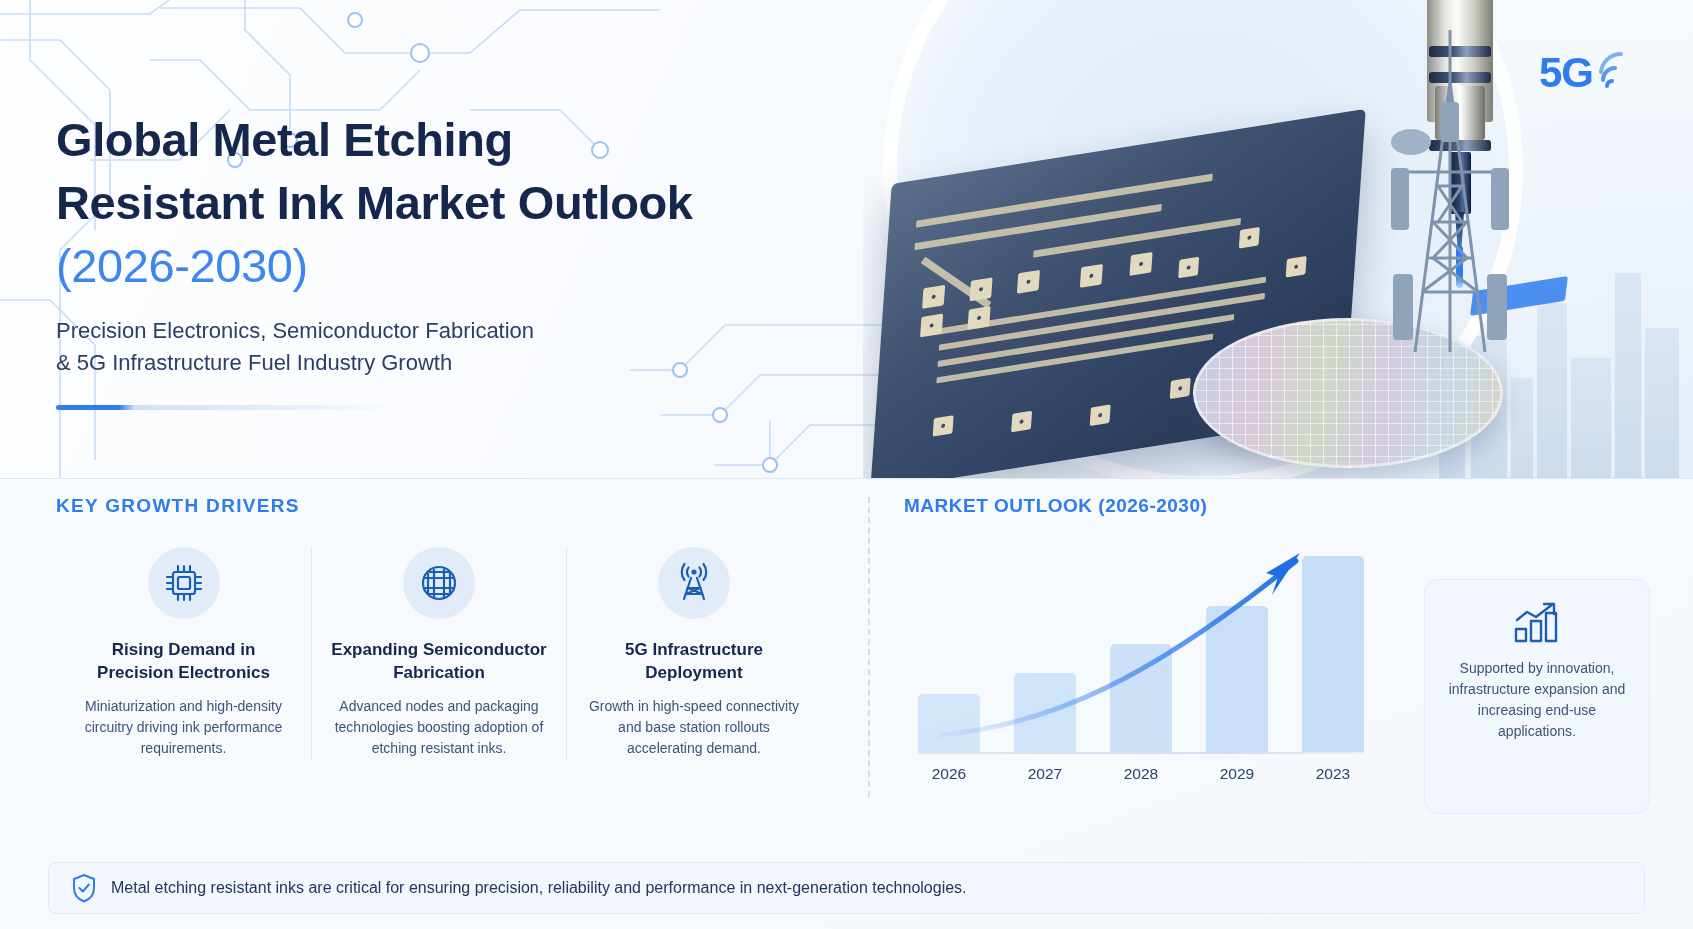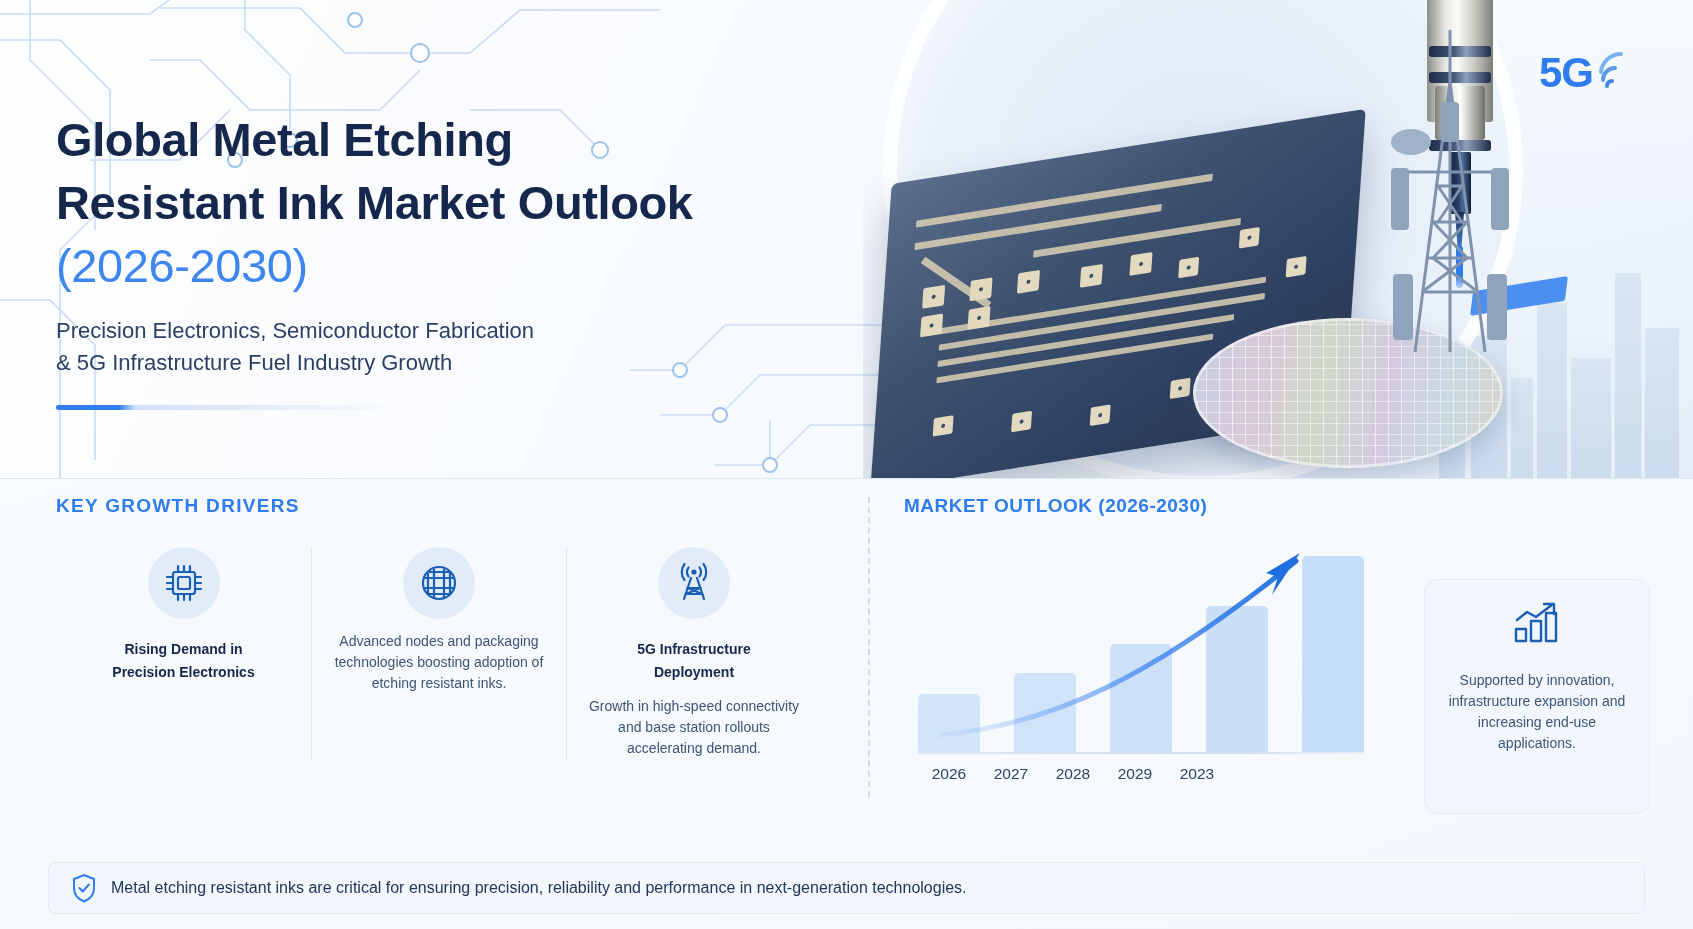--- a/index.html
+++ b/index.html
@@ -140,21 +140,21 @@
   .driver-row { display:flex; margin-top:30px; }
   .driver-card {
     width:255px; padding:0 14px; text-align:center; position:relative;
   }
   .driver-card + .driver-card { border-left:1px solid #dde7f2; }
   .icon-circle {
     width:72px; height:72px; margin:0 auto; border-radius:50%;
     background:#e2ecf9; display:flex; align-items:center; justify-content:center;
   }
   .driver-title {
-    margin-top:19px; font-size:14px; line-height:23px; font-weight:700; color:#16274d;
+    margin-top:19px; font-size:17px; line-height:23px; font-weight:700; color:#16274d;
   }
   .driver-desc {
     margin-top:12px; font-size:14px; line-height:21px; color:#3c5party;
     color:#3d5477;
   }
 
   .vdash {
     position:absolute; left:868px; top:18px; width:0; height:300px;
     border-left:2px dashed #cddcee;
   }
@@ -172,34 +172,34 @@
   }
   .bar {
     width:62px; border-radius:5px 5px 2px 2px;
   }
   .axis-line {
     position:absolute; left:18px; bottom:25px; width:446px; height:2px;
     background:linear-gradient(90deg,#dbe7f4,#cfdff0 70%,#e7eff8);
   }
   .xlabels {
     position:absolute; left:18px; bottom:-4px; width:446px;
-    display:flex; 
+    display:flex; justify-content:space-between;
   }
   .xlabel { width:62px; text-align:center; font-size:15.5px; color:#2d4469; font-weight:400; }
   .trend-arrow { position:absolute; left:0; top:0; width:480px; height:240px; pointer-events:none; }
 
   
   .steady-card {
     position:absolute; left:1424px; top:100px; width:226px; height:235px;
     background:#f2f7fd; border:1px solid #e2ecf8; border-radius:14px;
     padding:18px 16px 16px; text-align:center;
   }
   .steady-icon { height:50px; display:flex; align-items:center; justify-content:center; }
   .steady-title { margin-top:10px; font-size:16.5px; line-height:23px; font-weight:700; color:#16274d; }
-  .steady-desc { margin-top:22px; font-size:14px; line-height:21px; color:#3d5477; }
+  .steady-desc { margin-top:10px; font-size:14px; line-height:21px; color:#3d5477; }
 
   
   .footer {
     position:absolute; left:48px; top:862px; width:1597px; height:52px;
     background:#f2f7fd; border:1px solid #e0ebf8; border-radius:8px;
     display:flex; align-items:center; padding:0 22px; gap:14px;
   }
   .footer-text { font-size:16px; color:#22365c; }
 </style>
 </head>
@@ -358,31 +358,36 @@
                 <rect x="15" y="15" width="12" height="12" rx="1.5"></rect>
                 <path d="M15 10 V4 M21 10 V4 M27 10 V4 M15 32 V38 M21 32 V38 M27 32 V38"></path>
                 <path d="M10 15 H4 M10 21 H4 M10 27 H4 M32 15 H38 M32 21 H38 M32 27 H38"></path>
               </g>
             </svg>
           </div>
           <div class="driver-title">
             <div>Rising Demand in</div>
             <div>Precision Electronics</div>
           </div>
+          <div class="driver-desc">Miniaturization and high-density circuitry driving ink performance requirements.</div>
         </div>
 
         <div class="driver-card">
           <div class="icon-circle">
             <svg width="42" height="42" viewBox="0 0 42 42">
               <g fill="none" stroke="#1a5fb4" stroke-width="2.2">
                 <circle cx="21" cy="21" r="16"></circle>
                 <path d="M10 11 V33 M16 7 V36 M26 7 V36 M32 11 V33"></path>
                 <path d="M11 10 H33 M7 16 H36 M7 26 H36 M11 32 H33"></path>
               </g>
             </svg>
+          </div>
+          <div class="driver-title">
+            <div>Expanding Semiconductor</div>
+            <div>Fabrication</div>
           </div>
           <div class="driver-desc">Advanced nodes and packaging technologies boosting adoption of etching resistant inks.</div>
         </div>
 
         <div class="driver-card">
           <div class="icon-circle">
             <svg width="42" height="42" viewBox="0 0 42 42">
               <g fill="none" stroke="#1a5fb4" stroke-width="2.2" stroke-linecap="round">
                 <circle cx="21" cy="10" r="2.6" fill="#1a5fb4" stroke="none"></circle>
                 <path d="M15.5 5.5 A8 8 0 0 0 15.5 14.5"></path>

